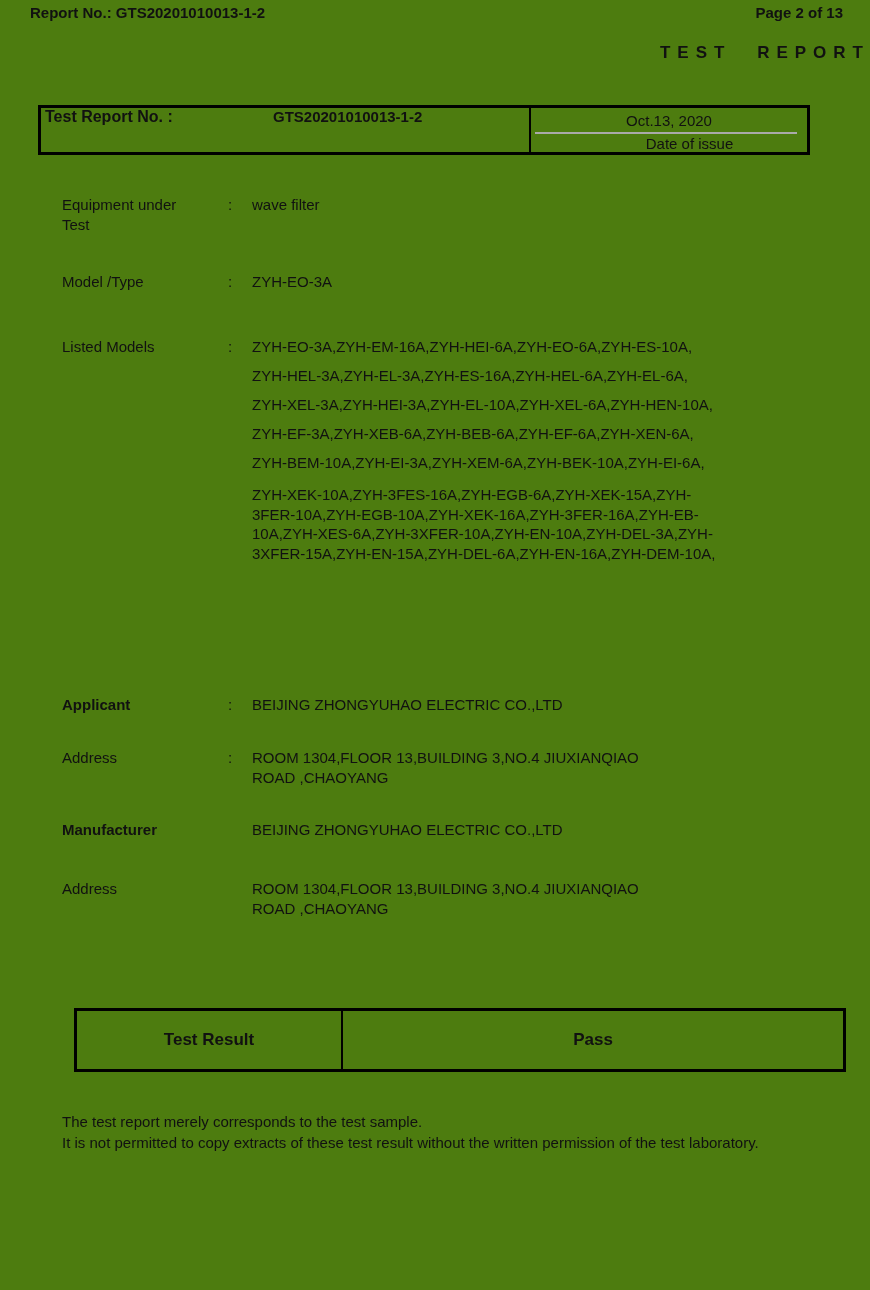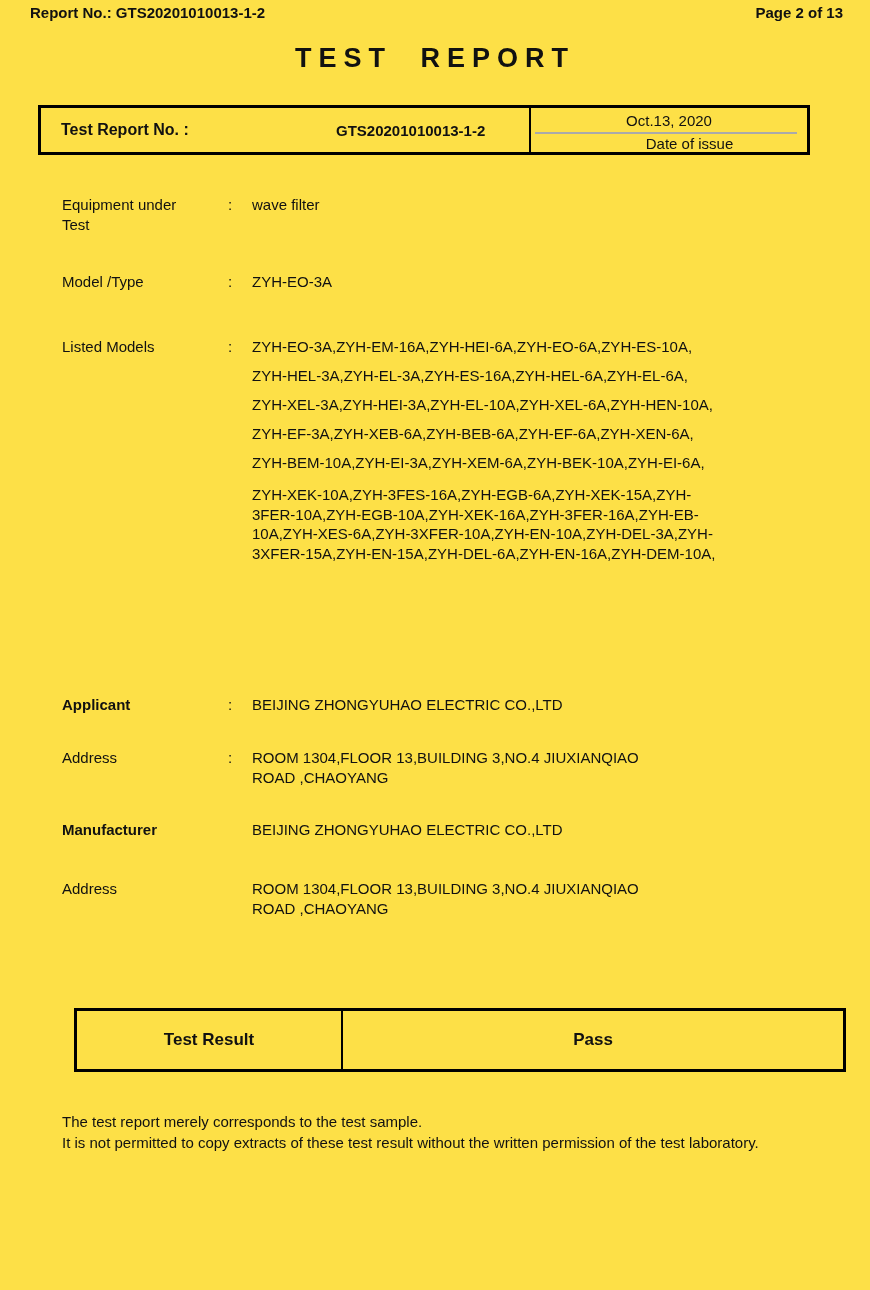--- a/index.html
+++ b/index.html
@@ -2,54 +2,53 @@
 <html><head>
 <meta charset="utf-8">
 <style>
   * { margin: 0; padding: 0; box-sizing: border-box; }
   html, body { background: #ffffff; }
   body { font-family: "Liberation Sans", sans-serif; color: #111; }
   .page {
     position: relative;
     width: 870px;
     height: 1290px;
-    background: #fde047;
+    background: #4d7c0f;
     overflow: hidden;
   }
 
   
   .hdr-left {
     position: absolute; left: 30px; top: 4px;
     font-size: 15px; font-weight: 700;
   }
   .hdr-right {
     position: absolute; right: 27px; top: 4px;
     font-size: 15px; font-weight: 700;
   }
 
   
   .title {
     position: absolute; left: 0; top: 43px; width: 100%;
-    text-align: center; font-size: 27px; font-weight: 700;
+    text-align: right; font-size: 17px; font-weight: 700;
     letter-spacing: 7px; word-spacing: 14px;
   }
 
   
   .report-table {
     position: absolute; left: 38px; top: 105px;
     width: 772px; height: 50px;
     border: 3px solid #000;
     display: flex;
   }
   .rt-left {
     flex: 0 0 490px;
     border-right: 2px solid #000;
-    display: flex; align-items: center;
-    padding-left: 20px;
-    gap: 47px;
+    display: flex; align-items: flex-start;
+    padding-left: 4px;
   }
   .rt-label { width: 228px; font-size: 16px; font-weight: 700; }
   .rt-number { font-size: 15px; font-weight: 700; }
   .rt-right { flex: 1; display: flex; flex-direction: column; }
   .rt-date {
     flex: 0 0 24px; display: flex; align-items: center; justify-content: center;
     font-size: 15px;
   }
   .rt-date-rule { height: 0; border-bottom: 2px solid #aaa; margin: 0 10px 0 4px; }
   .rt-date-caption {

